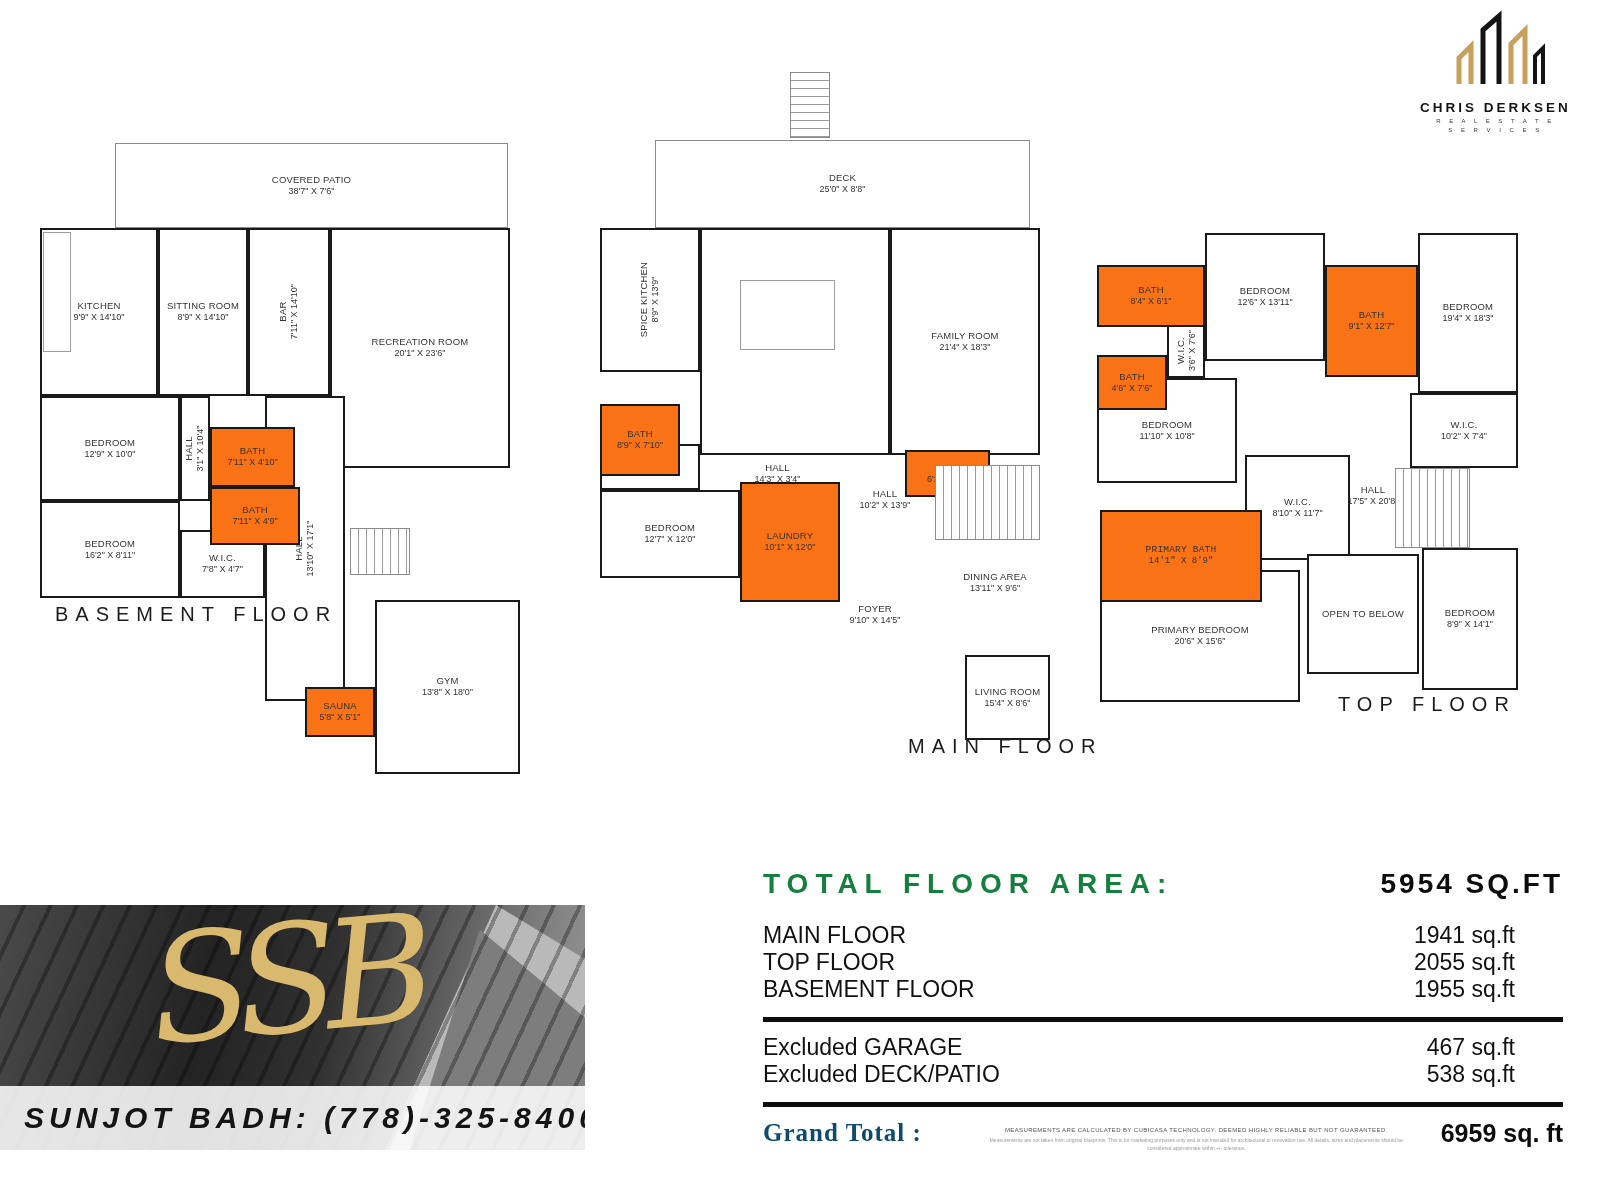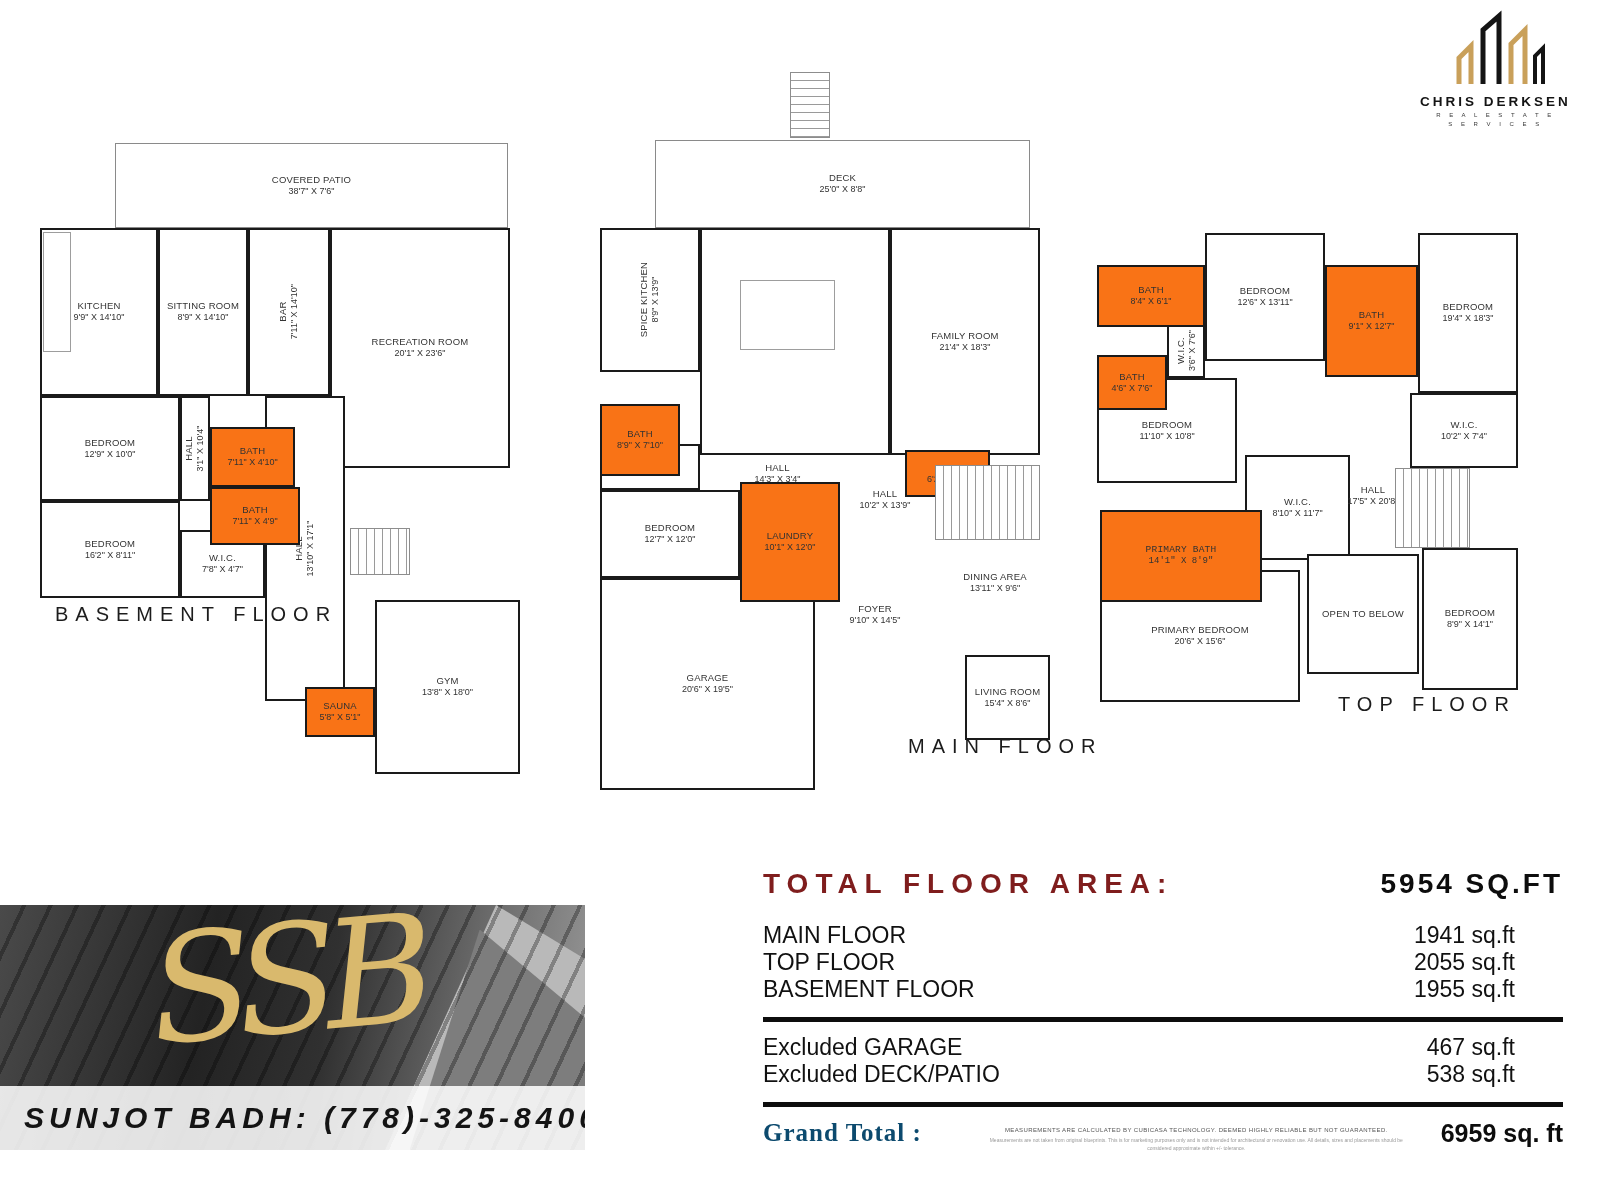--- a/index.html
+++ b/index.html
@@ -17,27 +17,27 @@
   .rd{display:block;font-size:9px;color:#333;}
   .vert .lbl{transform:rotate(-90deg);white-space:nowrap;}
   .stairs{position:absolute;border:1px solid #8d8d8d;box-sizing:border-box;z-index:4;
           background:repeating-linear-gradient(90deg,#fff 0 7px,#9a9a9a 7px 8px);}
   .stairs.h{background:repeating-linear-gradient(180deg,#fff 0 7px,#9a9a9a 7px 8px);}
   .fixture{position:absolute;border:1px solid #9d9d9d;background:#fff;box-sizing:border-box;z-index:5;}
   .floor-title{position:absolute;font-size:20px;letter-spacing:7px;color:#1c1c1c;white-space:nowrap;z-index:6;}
 
   
   .cd-logo{position:absolute;left:1398px;top:8px;width:195px;text-align:center;}
-  .cd-logo .cd-name{font-size:13.5px;font-weight:bold;letter-spacing:3px;color:#141414;margin-top:2px;}
+  .cd-logo .cd-name{font-size:13.5px;font-weight:bold;letter-spacing:3px;color:#141414;margin-top:8px;}
   .cd-logo .cd-sub{font-size:6px;letter-spacing:3.5px;color:#3a3a3a;margin-top:3px;}
 
   
   .summary{position:absolute;left:763px;top:868px;width:800px;}
   .sum-head{display:flex;justify-content:space-between;align-items:baseline;}
-  .sum-head .sh-label{font-size:28px;font-weight:bold;letter-spacing:7px;color:#7f1d1d;}
+  .sum-head .sh-label{font-size:28px;font-weight:bold;letter-spacing:7px;color:#15803d;}
   .sum-head .sh-value{font-size:28px;font-weight:bold;letter-spacing:3px;color:#0d0d0d;}
   .sum-rows{margin-top:22px;}
   .sum-row{display:flex;justify-content:space-between;font-size:23px;color:#111;line-height:27px;}
   .sum-row .v{padding-right:48px;}
   .rule{height:5px;background:#0d0d0d;margin:14px 0 12px 0;}
   .grand{display:flex;justify-content:space-between;align-items:flex-start;margin-top:6px;}
   .grand .g-label{font-size:25px;font-weight:bold;color:#0c4a6e;letter-spacing:1px;font-family:Liberation Serif, serif;}
   .grand .g-value{font-size:25px;font-weight:bold;color:#0d0d0d;}
   .disc{flex:1;margin:8px 30px 0 60px;text-align:center;}
   .disc .d1{font-size:6px;letter-spacing:.4px;color:#555;}
@@ -228,26 +228,20 @@
           <span class="rd">10'1" X 12'0"</span>
         </div>
       </div>
     <div class="room" style="left:30px;top:425px;width:140px;height:88px;">
       <div class="lbl">
           <span class="rn">BEDROOM</span>
           <span class="rd">12'7" X 12'0"</span>
         </div>
       </div>
     <div class="stairs" style="left:365px;top:400px;width:105px;height:75px;"></div>
-    <div class="room" style="left:30px;top:513px;width:215px;height:212px;">
-      <div class="lbl">
-          <span class="rn">GARAGE</span>
-          <span class="rd">20'6" X 19'5"</span>
-        </div>
-      </div>
     <div class="room open" style="left:245px;top:520px;width:120px;height:60px;">
       <div class="lbl">
           <span class="rn">FOYER</span>
           <span class="rd">9'10" X 14'5"</span>
         </div>
       </div>
     <div class="room open" style="left:380px;top:470px;width:90px;height:95px;">
       <div class="lbl">
           <span class="rn">DINING AREA</span>
           <span class="rd">13'11" X 9'6"</span>

